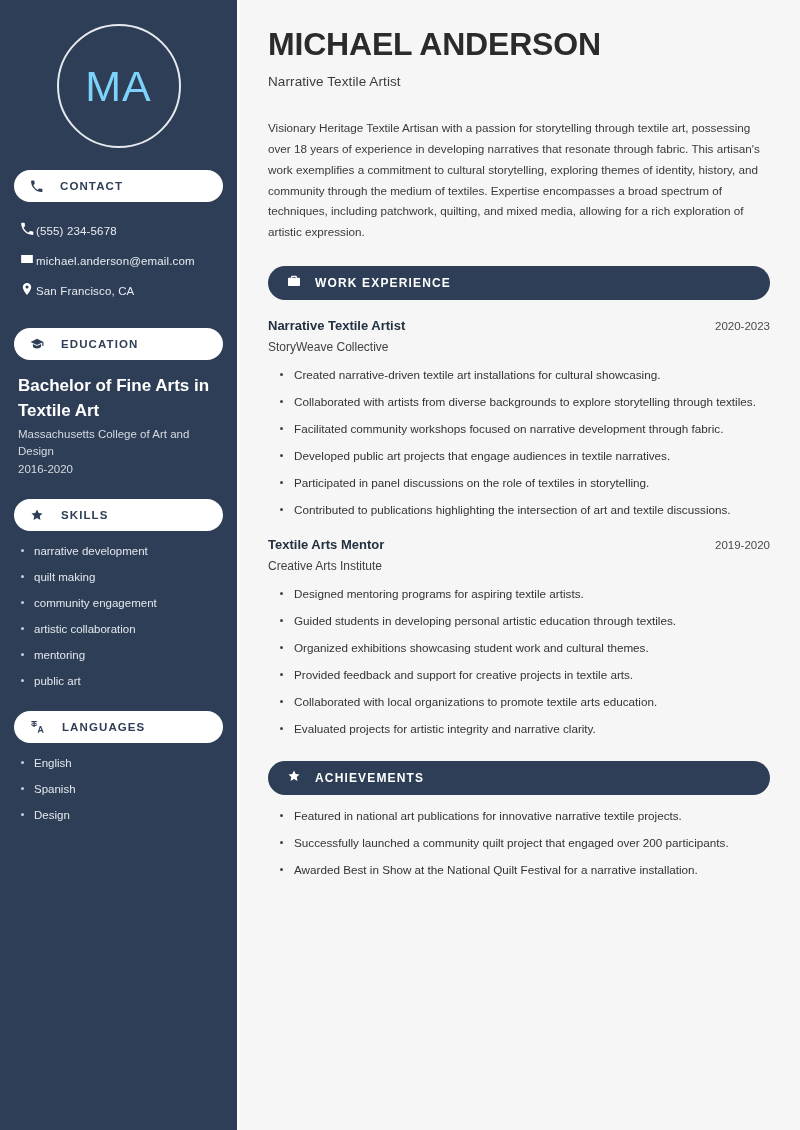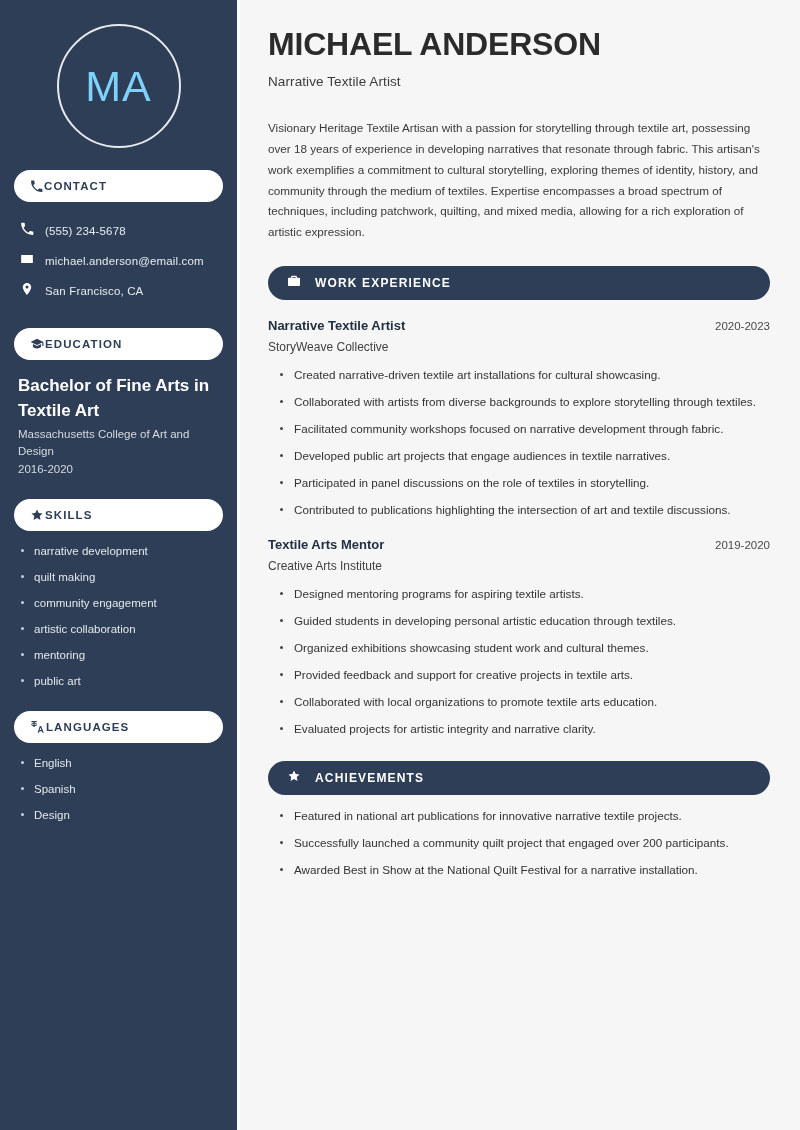--- a/index.html
+++ b/index.html
@@ -33,31 +33,31 @@
     font-size: 43px; font-weight: 400; letter-spacing: 1px; color: #7dd3fc;
   }
 
   .pill {
     margin-top: 22px;
     background: #ffffff;
     border-radius: 999px;
     height: 32px;
     display: flex; align-items: center;
     padding: 0 16px;
-    gap: 1px;
+    gap: 17px;
   }
   .pill .pill-label {
     font-size: 11.5px; font-weight: bold; letter-spacing: 1.1px;
     color: #2d3e56; text-transform: uppercase;
   }
   .pill svg { display: block; }
 
   .contact-list { margin-top: 14px; }
   .contact-row {
-    display: flex; align-items: center; gap: 11px;
+    display: flex; align-items: center; gap: 2px;
     padding: 6px 4px 6px 6px;
   }
   .contact-row .ctext { font-size: 11.5px; color: #e8ebf0; letter-spacing: .15px; }
   .contact-row svg { flex: 0 0 15px; }
 
   .side-block { margin-top: 14px; padding: 0 4px; }
   .edu-degree {
     font-size: 17px; font-weight: bold; color: #ffffff;
     line-height: 1.45; margin-bottom: 3px;
   }

